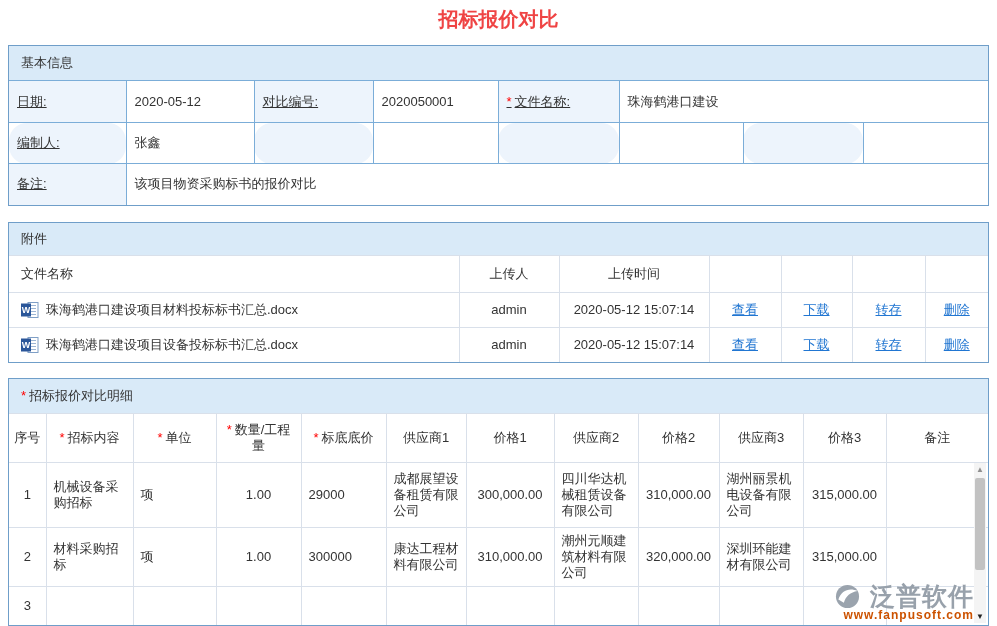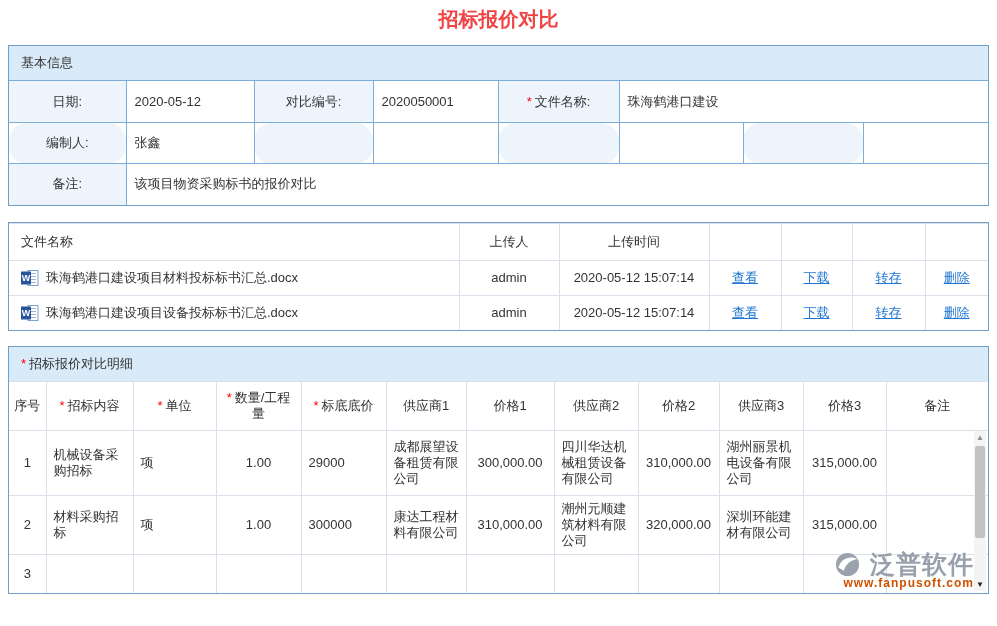--- a/index.html
+++ b/index.html
@@ -42,21 +42,21 @@
   
   .basic-table td{
     border-top:1px solid var(--inner-border-blue,#7badd8);
     border-right:1px solid var(--inner-border-blue,#7badd8);
     padding:4px 8px;font-size:13px;color:#333;
   }
   .basic-table td:last-child{border-right:none;}
   .basic-table tr.r1 td{height:42px;}
   .basic-table tr.r2 td{height:41px;border-radius:18px;}
   .basic-table tr.r3 td{height:41px;}
-  .lbl{background:var(--label-cell-bg,#edf4fc);text-align:center;color:#333;}
+  .lbl{background:var(--label-cell-bg,#edf4fc);text-align:left;color:#333;text-decoration:underline;}
   .req{color:var(--required-red,#ff0000);margin-right:3px;}
 
   
   .attach-table td{
     border-top:1px solid var(--inner-border-light,#d9e0ea);
     border-right:1px solid var(--inner-border-light,#d9e0ea);
     padding:8px 6px;text-align:center;color:#333;
   }
   .attach-table td:last-child{border-right:none;}
   .attach-table tr.head td{height:37px;}
@@ -149,20 +149,21 @@
     </tr>
     <tr class="r3">
       <td class="lbl">备注:</td>
       <td colspan="7">该项目物资采购标书的报价对比</td>
     </tr>
   </tbody>
     </table>
 </div>
 
 <div class="panel" style="margin-bottom:15px;">
+  <div class="panel-header h30">附件</div>
   <table class="attach-table">
     <colgroup>
       <col style="width:450px">
         <col style="width:100px">
         <col style="width:150px">
       <col style="width:72px">
         <col style="width:71px">
         <col style="width:73px">
         <col>
     </colgroup>

